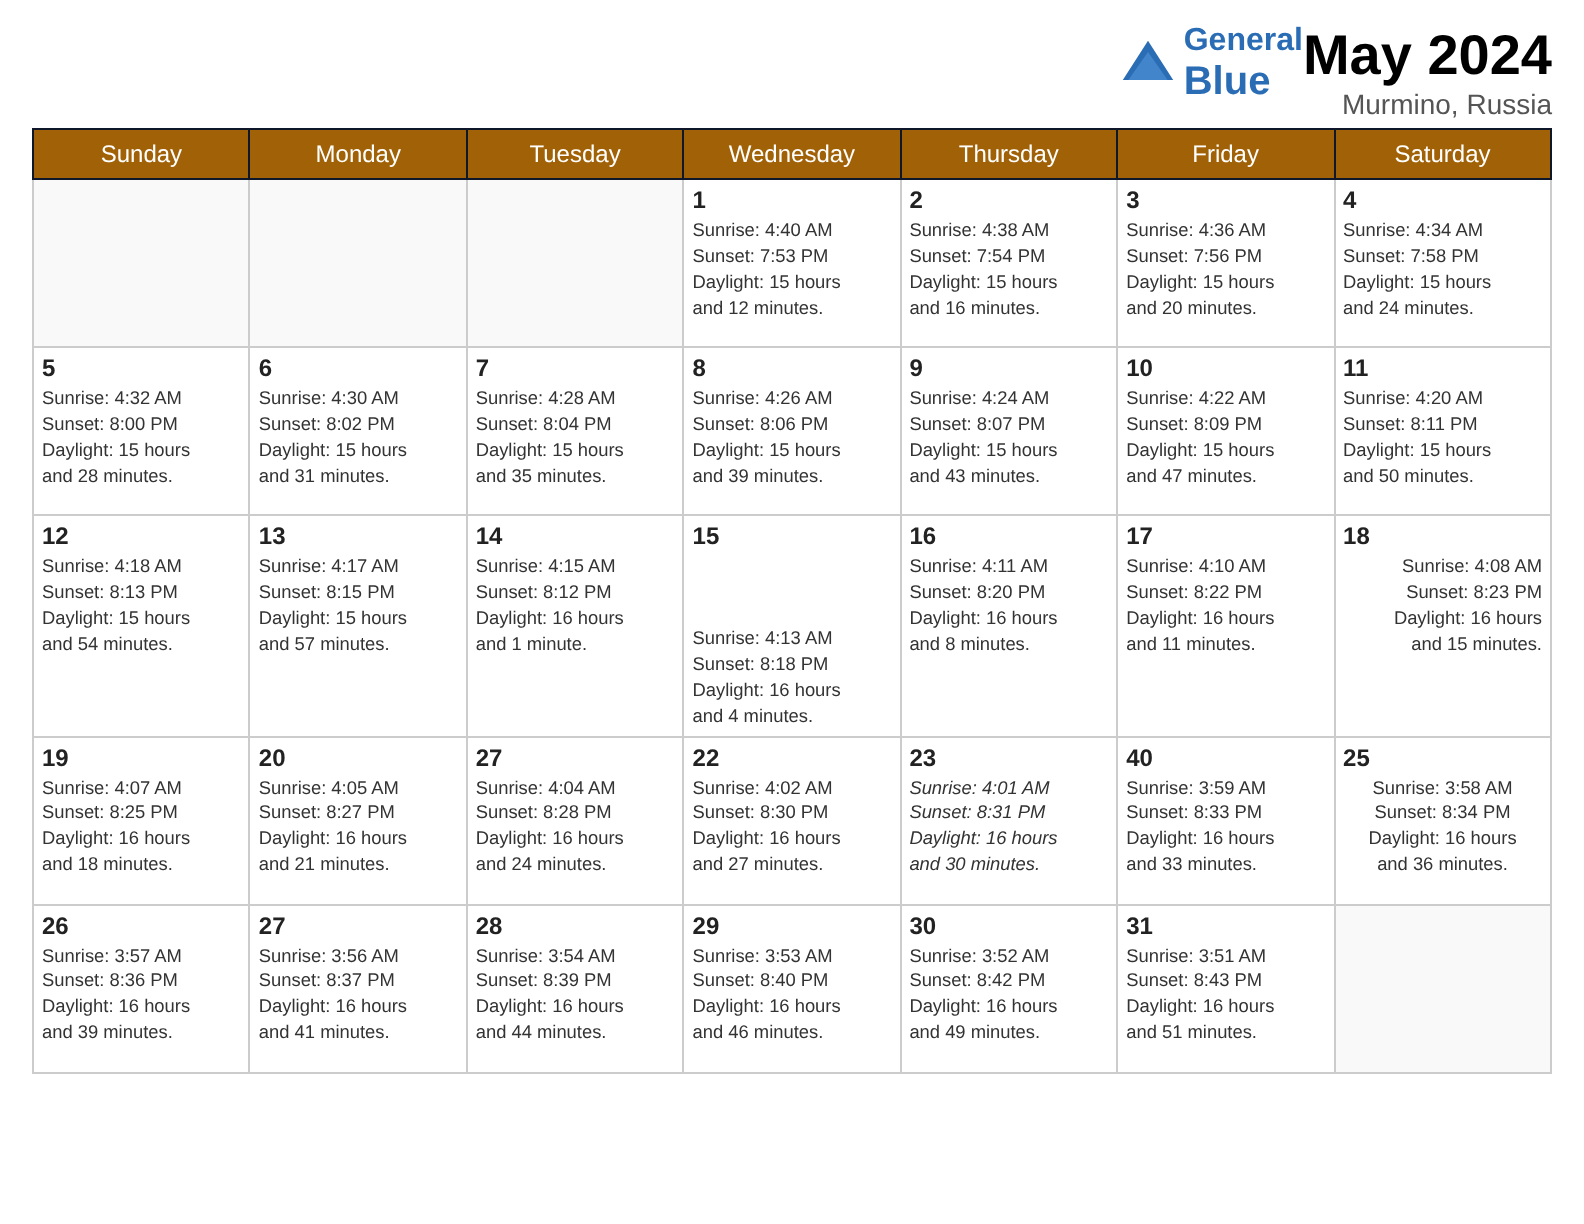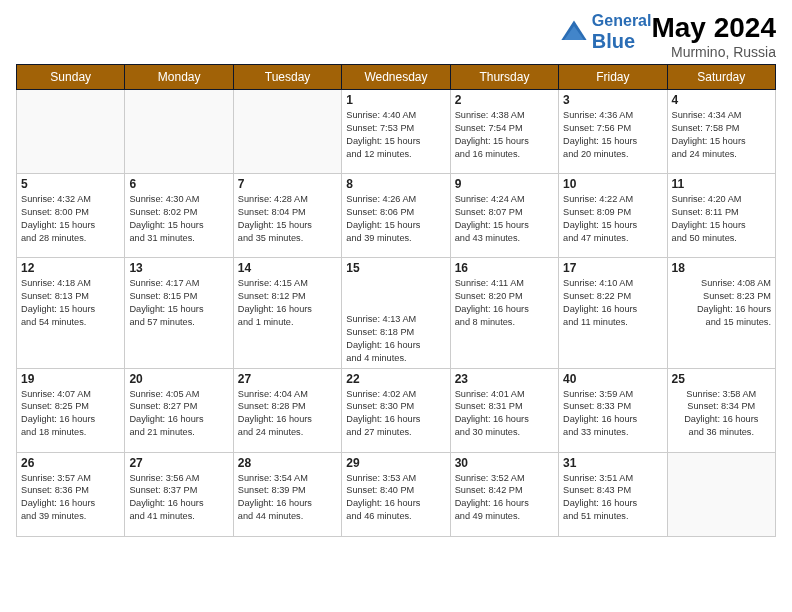--- a/index.html
+++ b/index.html
@@ -273,21 +273,21 @@
           </td>
           <td class="cal-cell">
             <div class="day-num">22</div>
             <div class="cell-info" style="white-space: pre-line;">Sunrise: 4:02 AM
 Sunset: 8:30 PM
 Daylight: 16 hours
 and 27 minutes.</div>
           </td>
           <td class="cal-cell">
             <div class="day-num">23</div>
-            <div class="cell-info" style="white-space: pre-line;">Sunrise: 4:01 AM
+            <div class="cell-info" style="white-space: pre-line; font-style: italic;">Sunrise: 4:01 AM
 Sunset: 8:31 PM
 Daylight: 16 hours
 and 30 minutes.</div>
           </td>
           <td class="cal-cell">
             <div class="day-num">40</div>
             <div class="cell-info" style="white-space: pre-line;">Sunrise: 3:59 AM
 Sunset: 8:33 PM
 Daylight: 16 hours
 and 33 minutes.</div>

